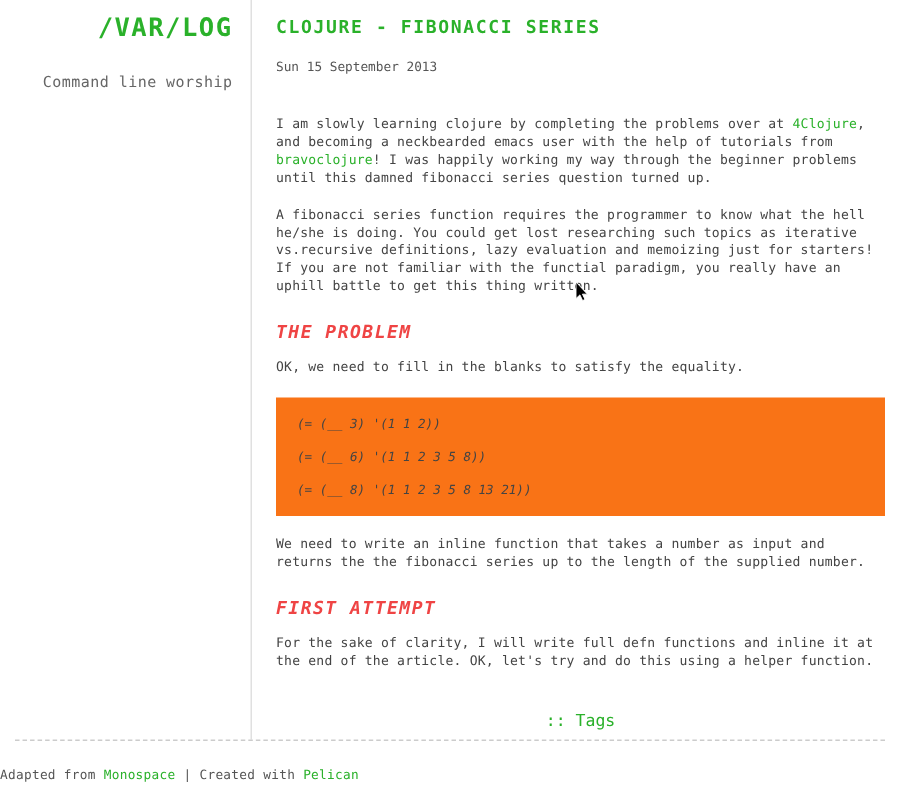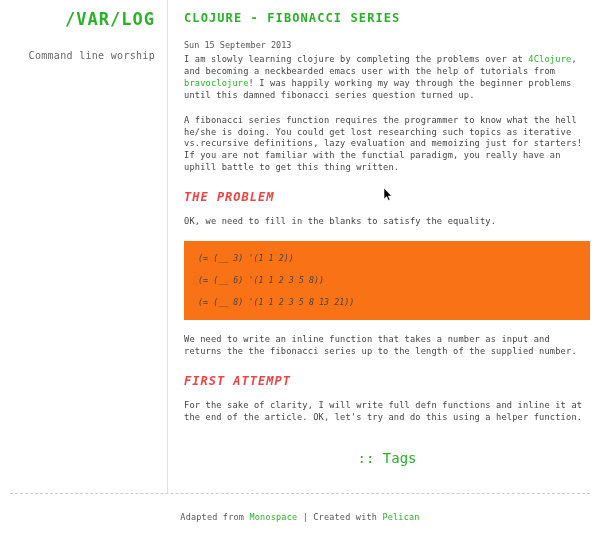--- a/index.html
+++ b/index.html
@@ -72,21 +72,21 @@
     margin: 0 0 12px 0;
     line-height: 20px;
   }
   .post-title a {
     color: #2ab12a;
     text-decoration: none;
   }
   .post-date {
     font-size: 8.5px;
     color: #555555;
-    margin: 0 0 4px 0;
+    margin: 0 0 28px 0;
   }
   p.body-text {
     font-size: 8.7px;
     line-height: 11.9px;
     color: #444444;
     margin: 0 0 13px 0;
     letter-spacing: 0.15px;
   }
   a.inline-link {
     color: #2ab12a;
@@ -113,42 +113,42 @@
     margin-bottom: 11px;
   }
   .code-block div:last-child {
     margin-bottom: 0;
   }
 
   
   .tags-row {
     text-align: center;
     margin-top: 26px;
-    font-size: 14px;
+    font-size: 11px;
     color: #2ab12a;
   }
   .tags-row a {
     color: #2ab12a;
     text-decoration: none;
   }
 
   
   .footer-divider {
     position: absolute;
     left: 10px;
     top: 493px;
     width: 580px;
     border-top: 1px dashed #cccccc;
   }
   .footer {
     position: absolute;
     left: 0;
     top: 512px;
     width: 600px;
-    text-align: center;
+    text-align: left;
     font-size: 8.5px;
     color: #555555;
     letter-spacing: 0.2px;
   }
   .footer a {
     color: #2ab12a;
     text-decoration: none;
   }
 
   

